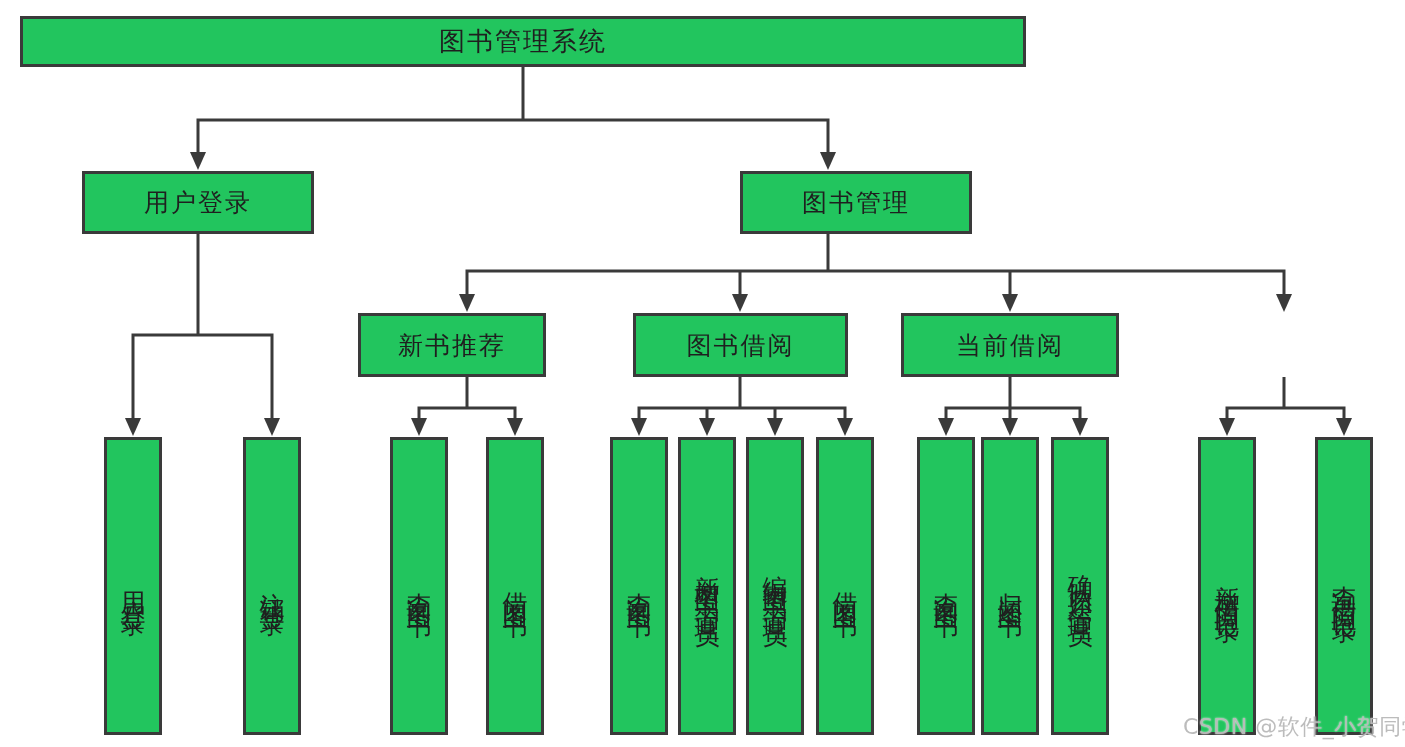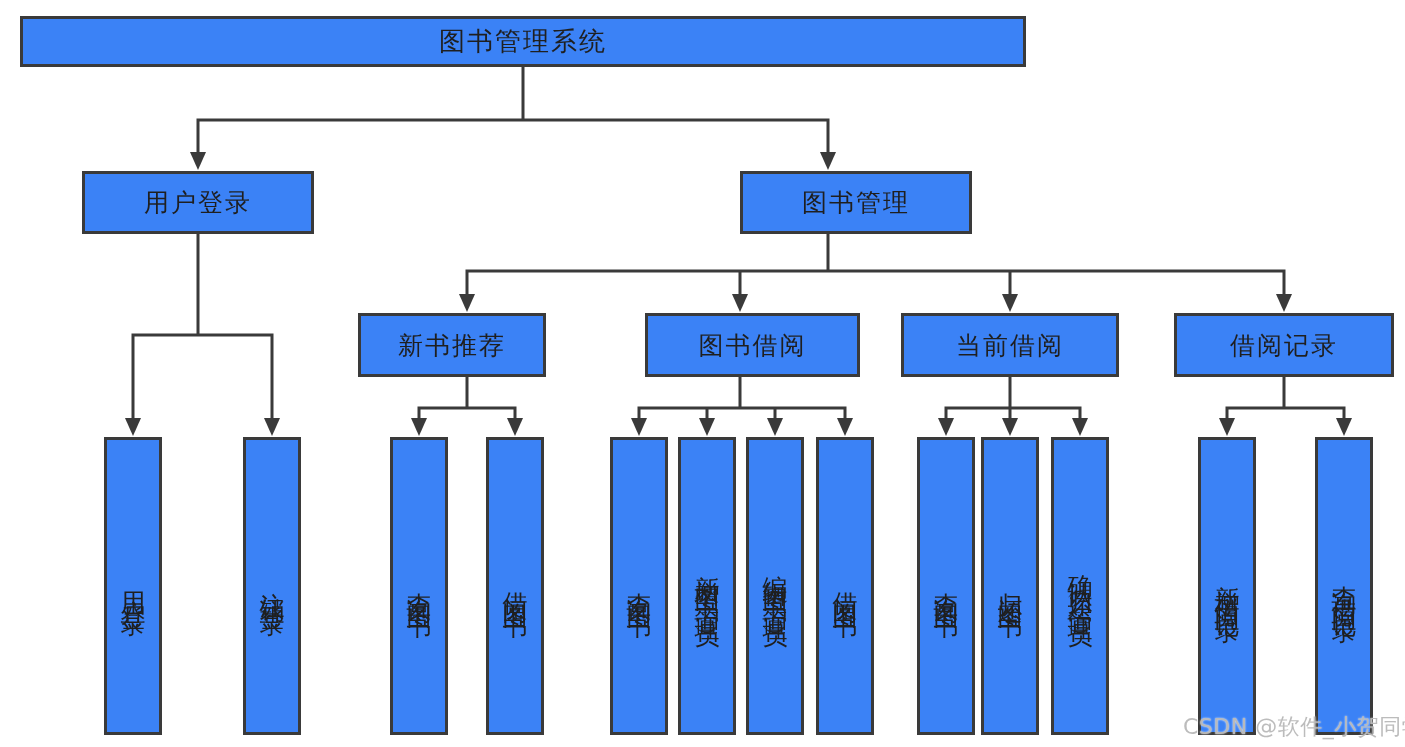--- a/index.html
+++ b/index.html
@@ -9,21 +9,21 @@
     height: 747px;
     background: #ffffff;
     font-family: "DejaVu Sans", "Liberation Sans", sans-serif;
     overflow: hidden;
   }
   .connectors { position: absolute; left: 0; top: 0; z-index: 1; }
   .node {
     position: absolute;
     box-sizing: border-box;
     border: 3px solid #3a3a3a;
-    background: #3b82f6;
+    background: #22c55e;
     display: flex;
     align-items: center;
     justify-content: center;
     color: #1f1f1f;
     z-index: 2;
   }
   .h-node { font-size: 25px; letter-spacing: 2px; white-space: nowrap; }
   .root-node { font-size: 26px; }
   .leaf { border-width: 3px; }
   .vtext {
@@ -91,28 +91,25 @@
   <div class="node h-node" style="left:82px; top:171px; width:232px; height:63px;">
     <span>用户登录</span>
   </div>
   <div class="node h-node" style="left:740px; top:171px; width:232px; height:63px;">
     <span>图书管理</span>
   </div>
 
   <div class="node h-node" style="left:358px; top:313px; width:188px; height:64px;">
     <span>新书推荐</span>
   </div>
-  <div class="node h-node" style="left:633px; top:313px; width:215px; height:64px;margin-left:12px;">
+  <div class="node h-node" style="left:633px; top:313px; width:215px; height:64px;">
     <span>图书借阅</span>
   </div>
   <div class="node h-node" style="left:901px; top:313px; width:218px; height:64px;">
     <span>当前借阅</span>
-  </div>
-  <div class="node h-node" style="left:1174px; top:313px; width:220px; height:64px;">
-    <span>借阅记录</span>
   </div>
 
   <div class="node leaf" style="left:104px; top:437px; width:58px; height:298px;">
     <span class="vtext">用户登录</span>
   </div>
   <div class="node leaf" style="left:243px; top:437px; width:58px; height:298px;">
     <span class="vtext">注销登录</span>
   </div>
 
   <div class="node leaf" style="left:390px; top:437px; width:58px; height:298px;">

